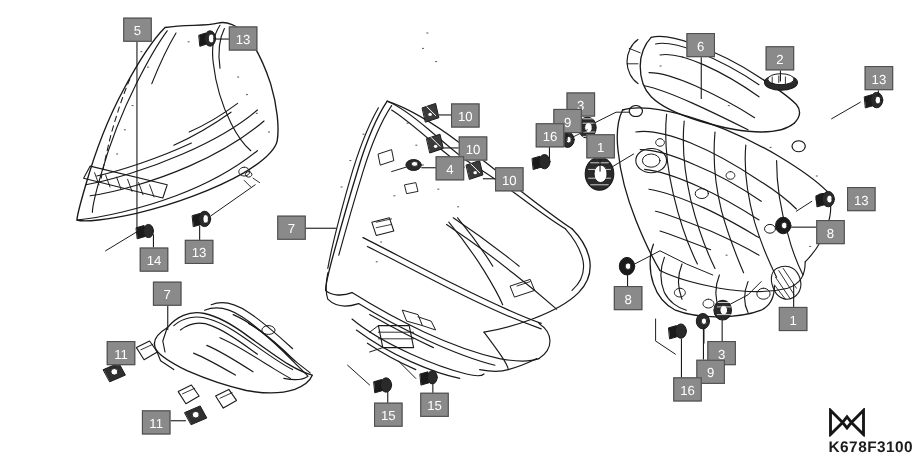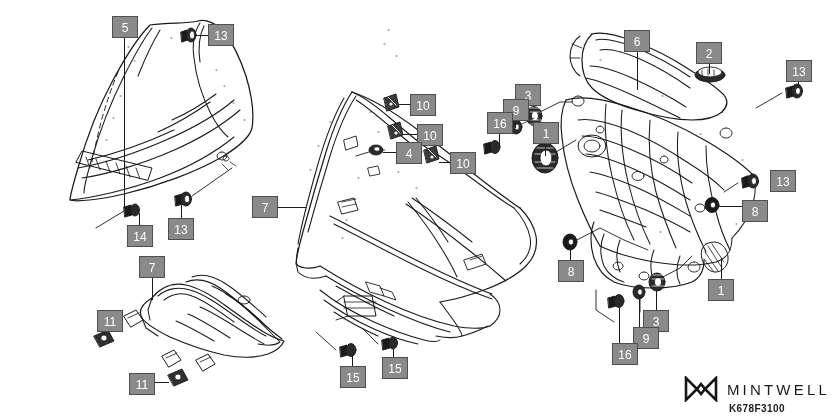--- a/index.html
+++ b/index.html
@@ -70,21 +70,21 @@
   #brand-name {
     font-family: "Liberation Sans", sans-serif;
     font-size: 15px;
     letter-spacing: 3.2px;
     color: #1b1b1b;
     font-weight: normal;
   }
   #part-code {
     margin-top: 1px;
     font-family: "Liberation Sans", sans-serif;
-    font-size: 10px;
+    font-size: 14px;
     font-weight: bold;
     letter-spacing: 0.4px;
     color: #1b1b1b;
     text-align: center;
   }
 </style>
 </head>
 <body>
 
 <div id="stage">
@@ -499,18 +499,17 @@
 
 
   <div id="brand">
     <div id="brand-row">
       <span style="display:inline-block;width:34px;height:26px;">
         <svg viewBox="0 0 34 26" xmlns="http://www.w3.org/2000/svg">
           <path d="M2,2 L2,24 L13,13 L2,2 Z M32,2 L32,24 L21,13 L32,2 Z
                    M13,13 L17,8 L21,13 L17,18 Z" fill="none" stroke="#161616" stroke-width="2.6" stroke-linejoin="miter"></path>
         </svg>
       </span>
-      <span id="brand-name">MINTWELL</span>
     </div>
     <div id="part-code">K678F3100</div>
   </div>
 
 </div>
 
 </body></html>

